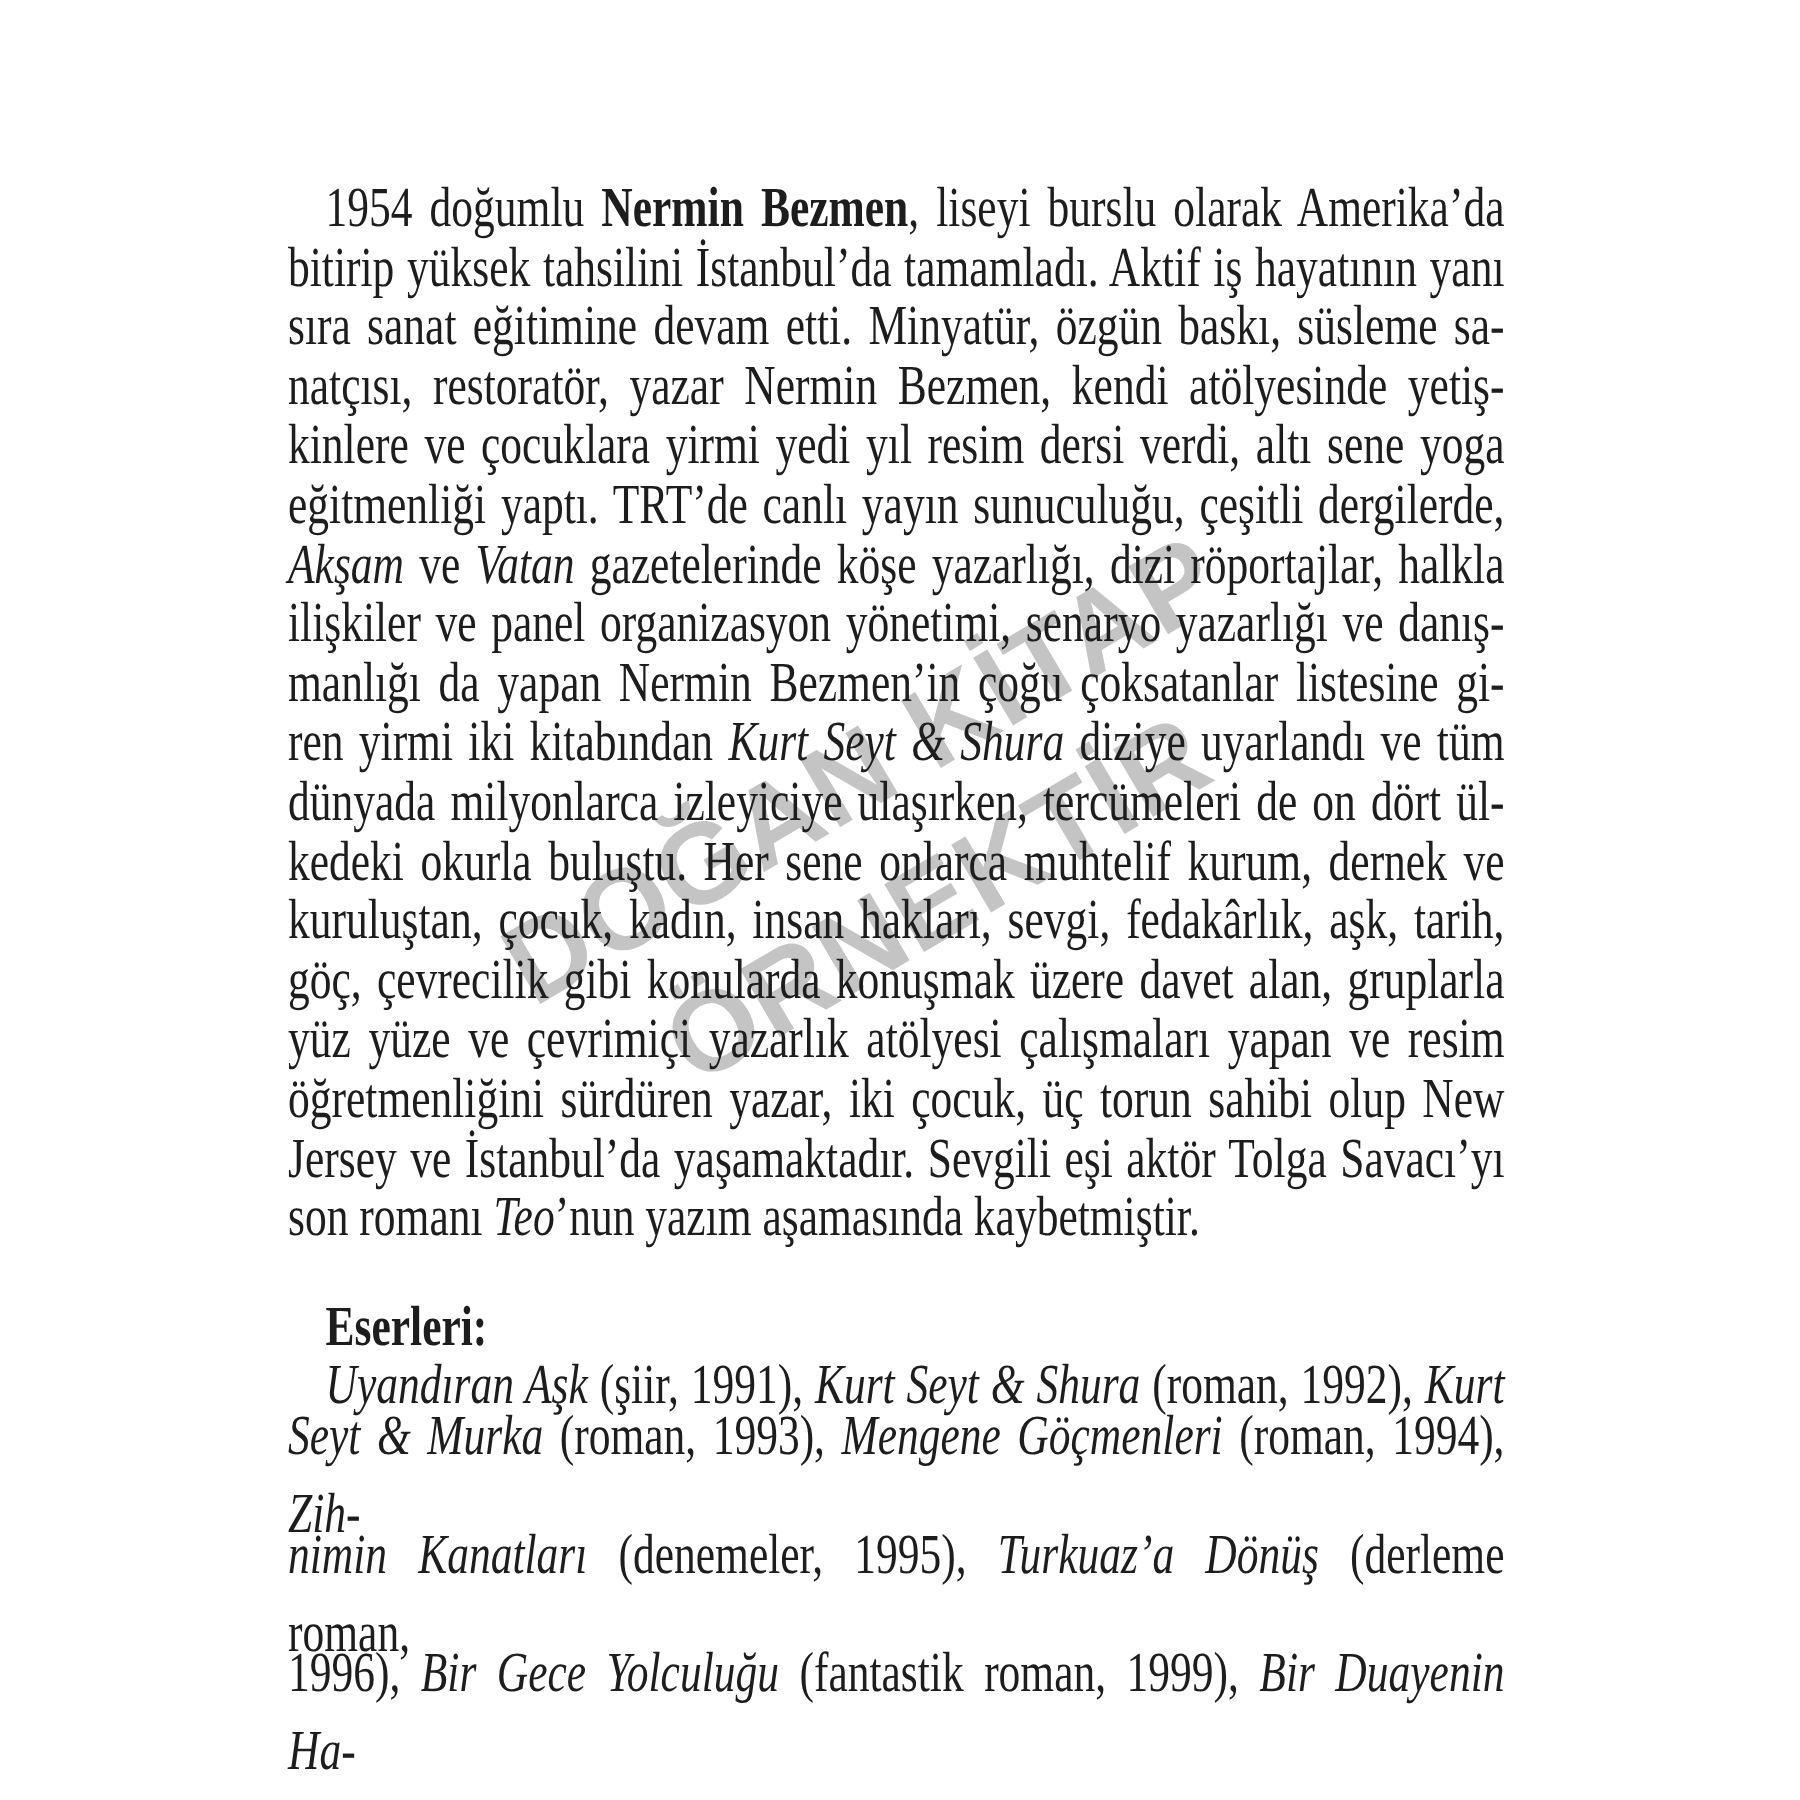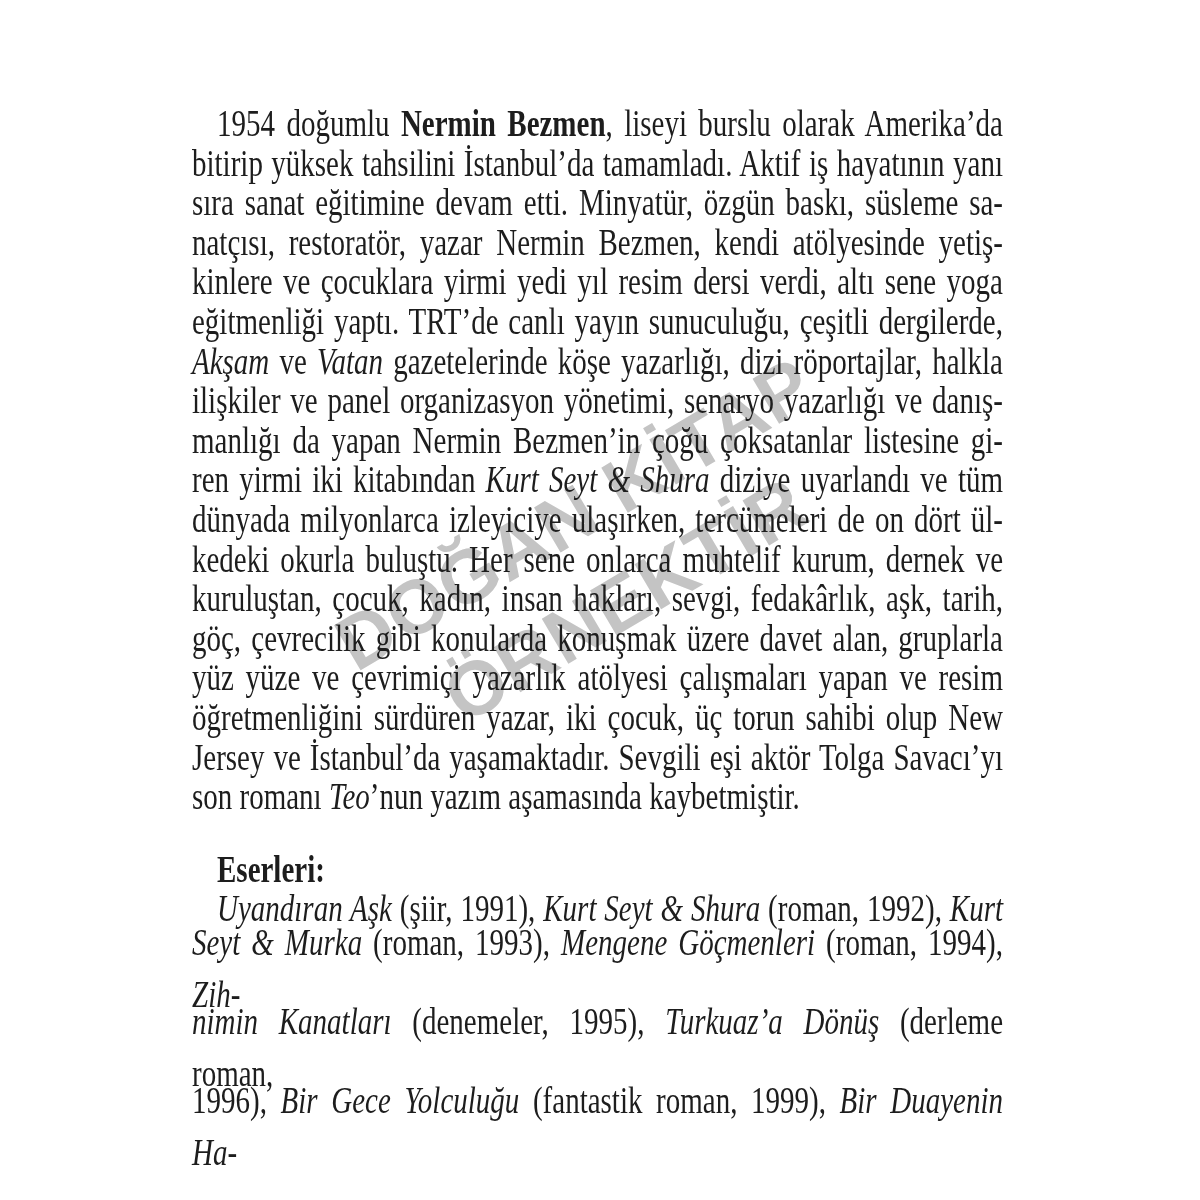--- a/index.html
+++ b/index.html
@@ -27,21 +27,21 @@
     letter-spacing: 1px;
     text-align: center;
     white-space: nowrap;
     color: #c4c4c4;
     z-index: 0;
     user-select: none;
   }
   .text-block {
     position: absolute;
     left: 192px;
-    top: 104px;
+    top: 120px;
     width: 811px;
     font-size: 29px;
     color: #1d1d1d;
     z-index: 1;
   }
   .line {
     line-height: 39.6px;
     text-align: justify;
     text-align-last: justify;
     transform: scaleY(1.3);

